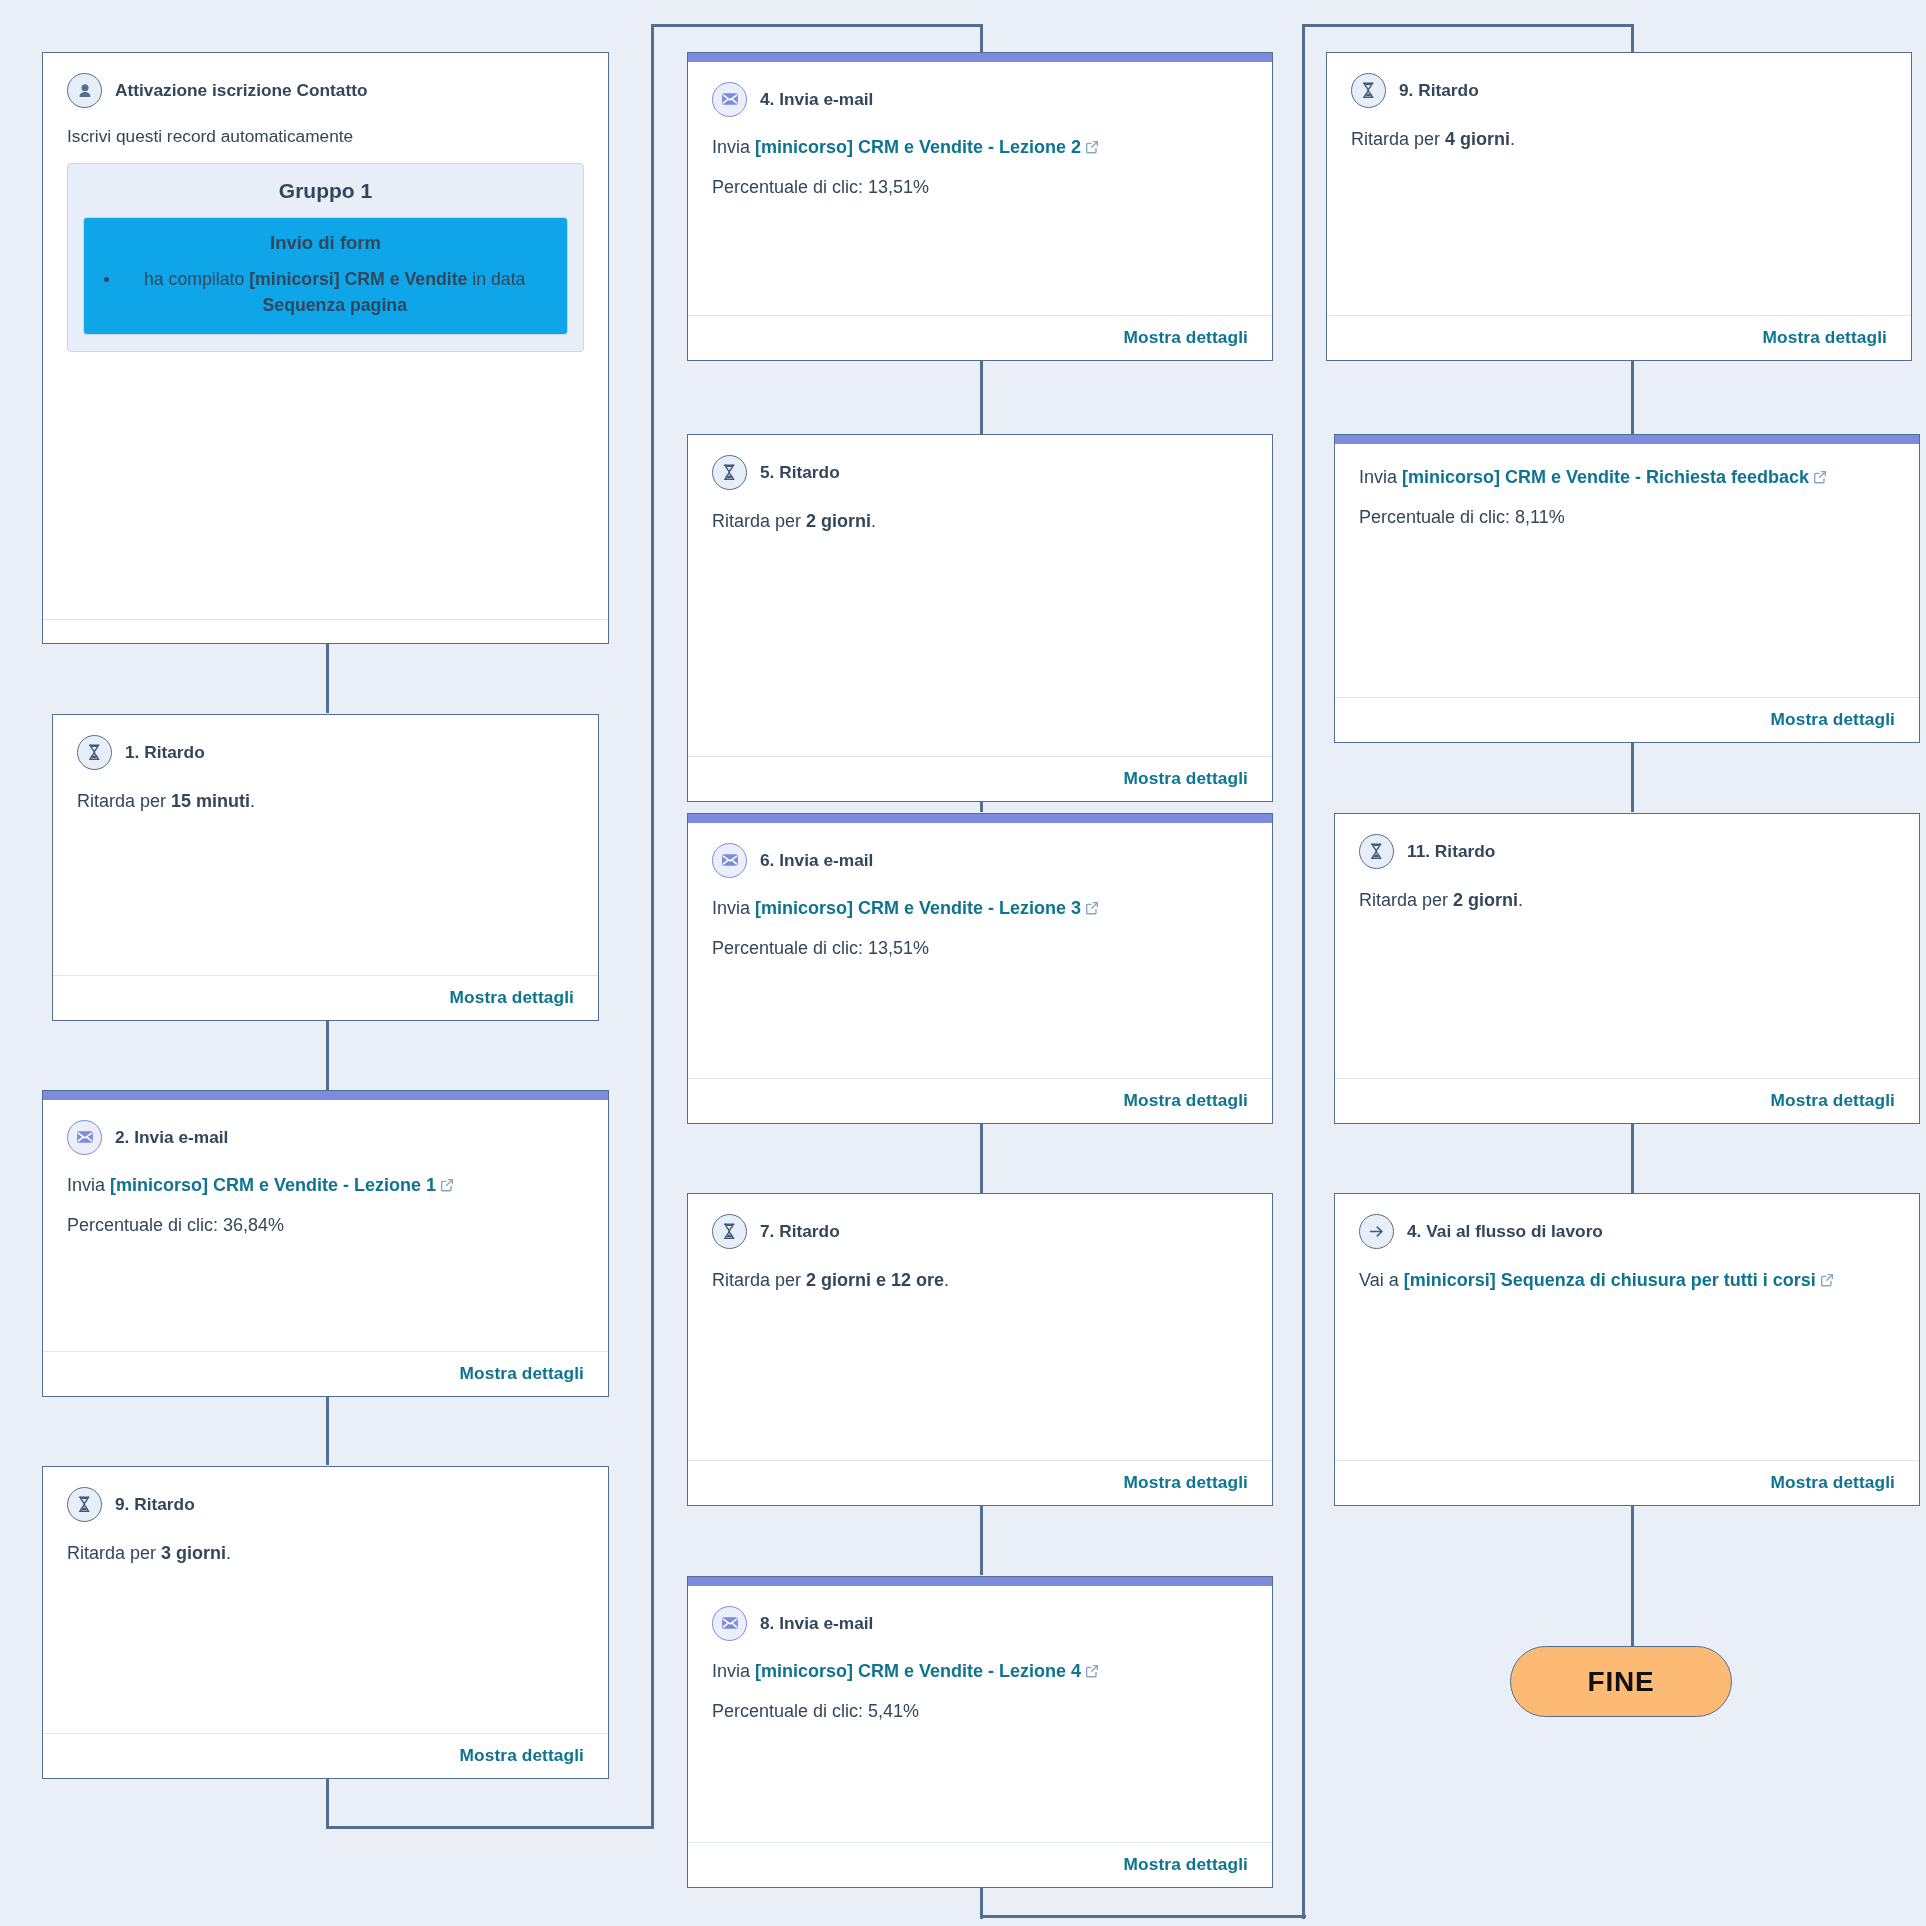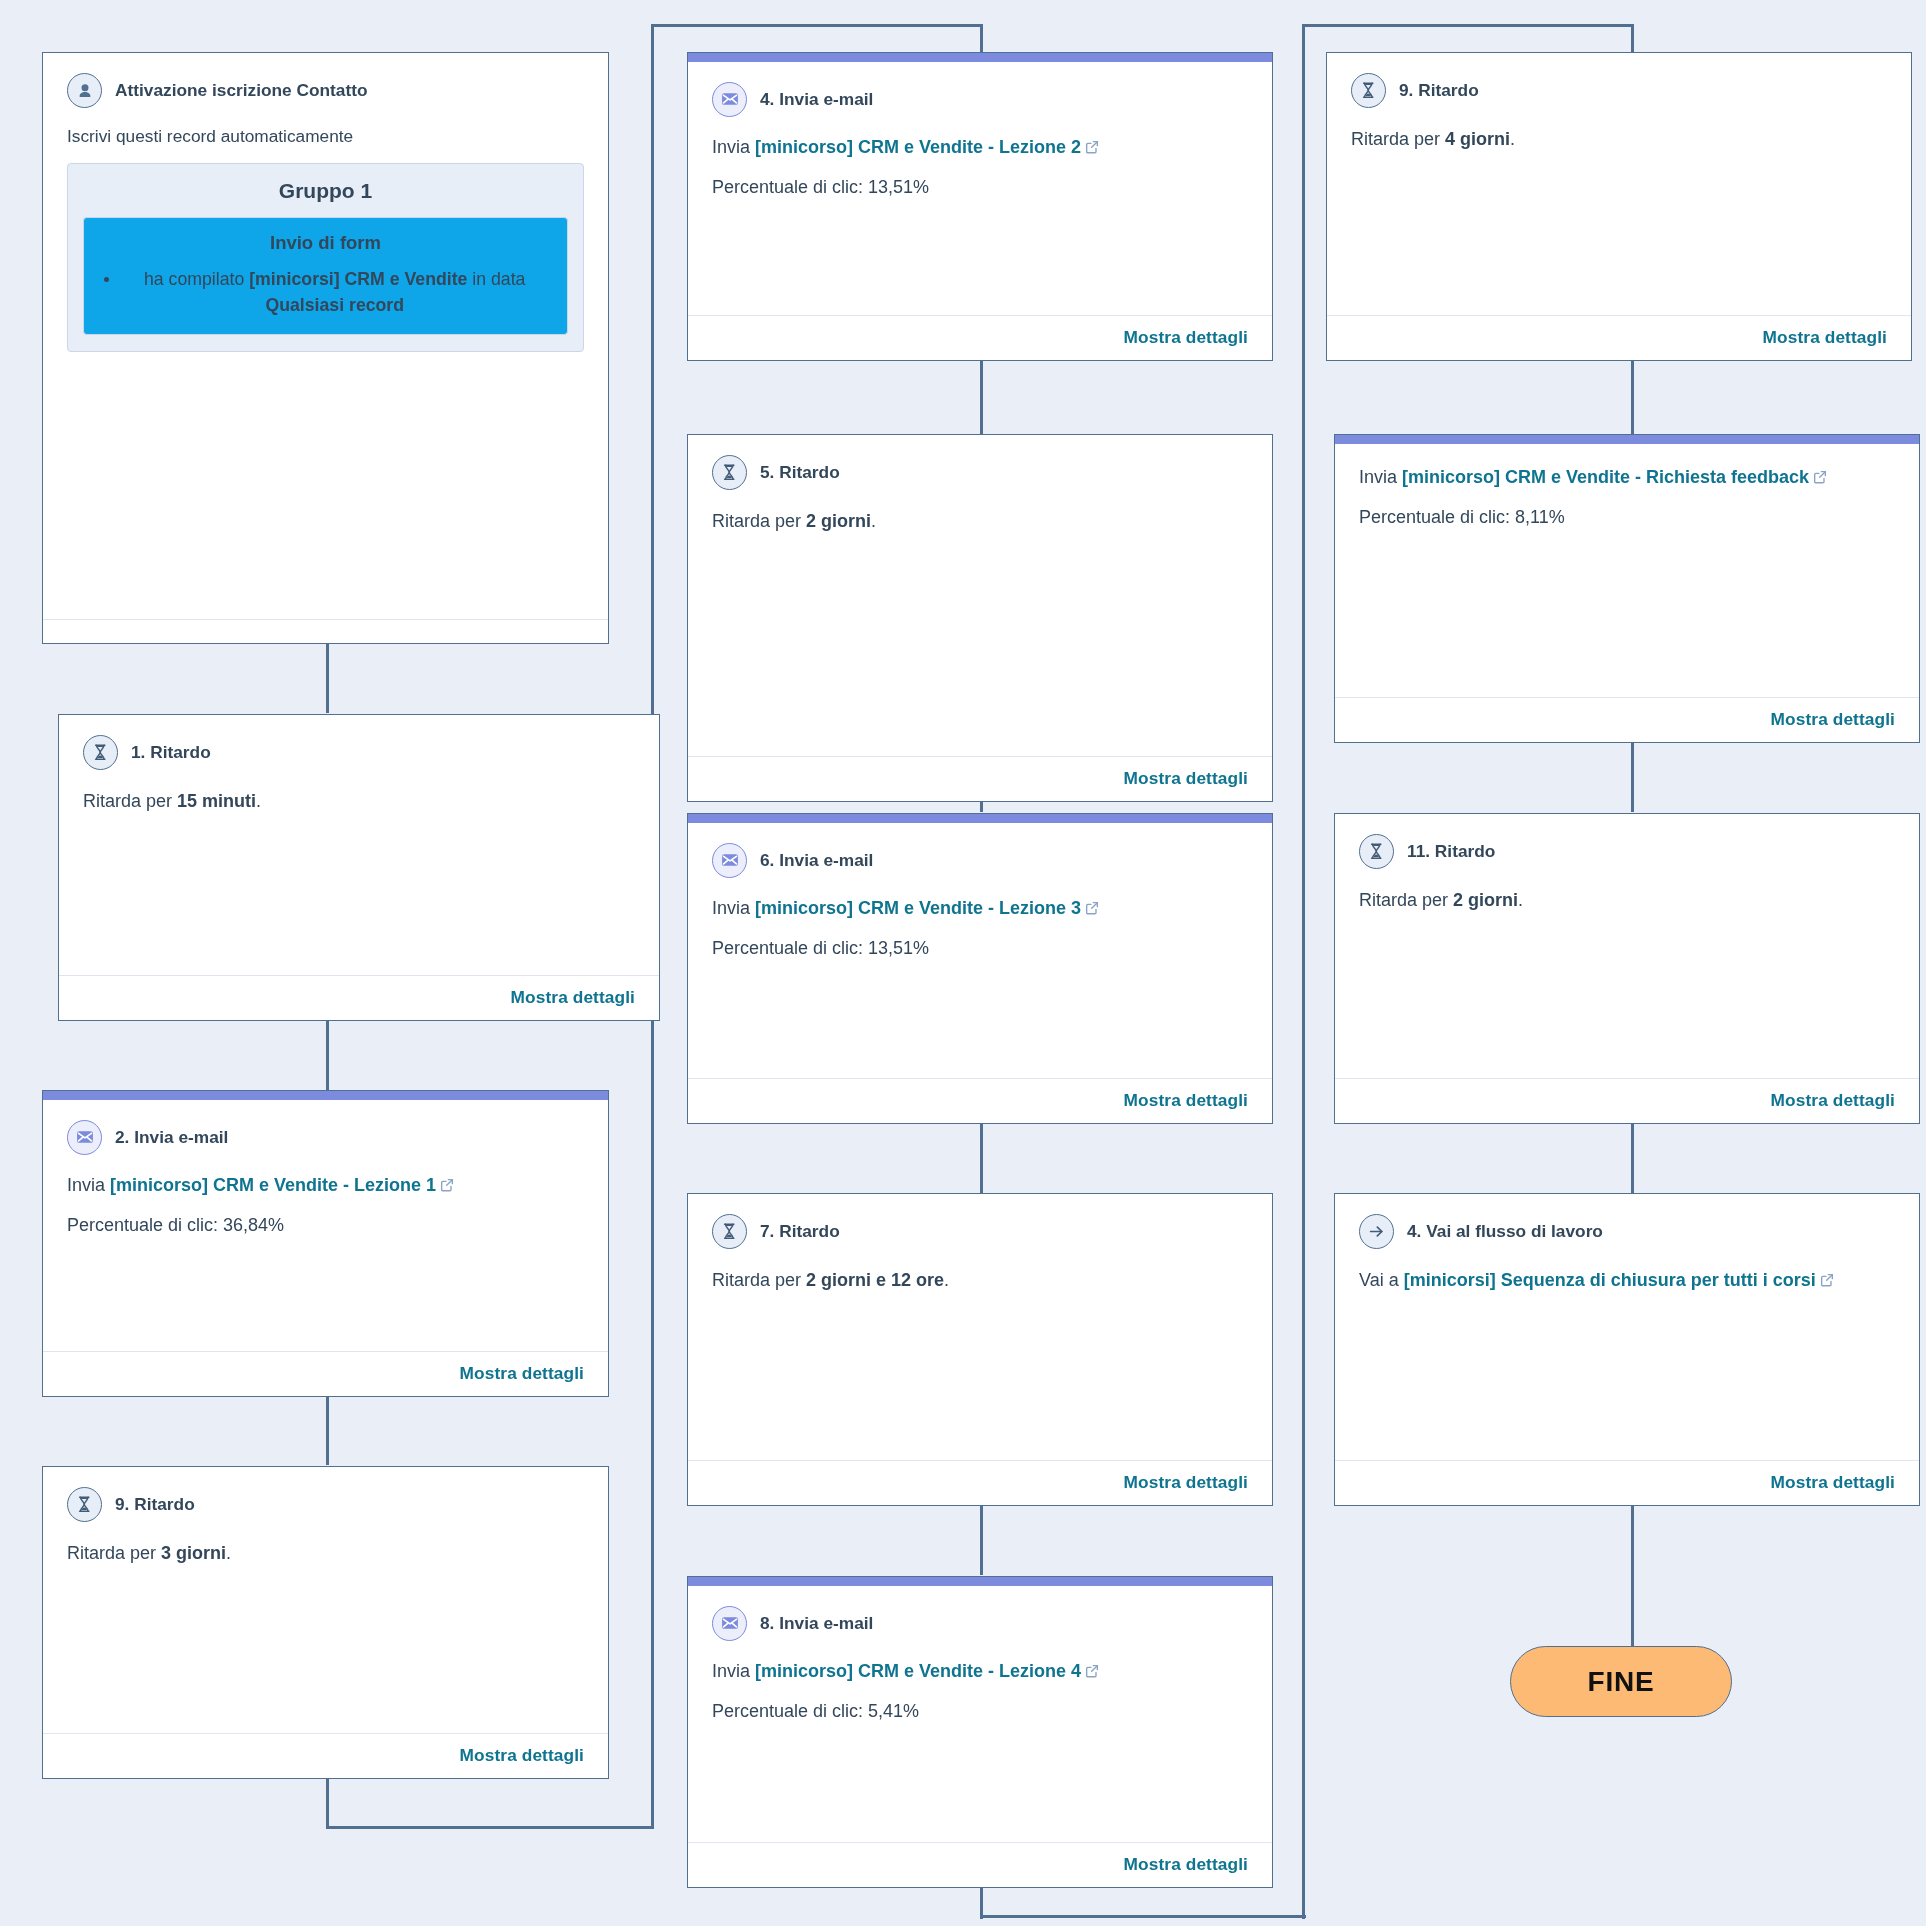--- a/index.html
+++ b/index.html
@@ -243,29 +243,29 @@
           </svg>
         </span>
         <span class="cardtitle">Attivazione iscrizione Contatto</span>
       </div>
       <div class="trigger-sub">Iscrivi questi record automaticamente</div>
       <div class="group-box">
         <div class="group-title">Gruppo 1</div>
         <div class="filter-box">
           <div class="filter-title">Invio di form</div>
           <ul class="filter-list">
-            <li><span>ha compilato </span><b>[minicorsi] CRM e Vendite</b><span> in data </span><b>Qualsiasi record</b></li>
+            <li><span>ha compilato </span><b>[minicorsi] CRM e Vendite</b><span> in data </span><b>Sequenza pagina</b></li>
           </ul>
         </div>
       </div>
     </div>
     <div class="cardfooter"></div>
   </div>
 
-  <div class="card no-accent" style="left:58px; top:714px; width:602px; height:307px;">
+  <div class="card no-accent" style="left:52px; top:714px; width:547px; height:307px;">
 
     <div class="cardbody">
       <div class="cardhead">
         <span class="badge">
           <svg width="18.5" height="18.5" viewBox="0 0 24 24" fill="none" stroke="#425b76" stroke-width="1.9" stroke-linecap="round" stroke-linejoin="round">
             <path d="M6 3h12M6 21h12"></path>
               <path d="M7 3c0 4 5 6 5 9s-5 5-5 9"></path>
               <path d="M17 3c0 4-5 6-5 9s5 5 5 9"></path>
             <path d="M8.5 19.5h7c-.6-2.2-2.2-3.3-3.5-3.3s-2.9 1.1-3.5 3.3z" fill="#425b76" stroke="none"></path>
             <rect x="8" y="3.6" width="8" height="1.6" fill="#425b76" stroke="none"></rect>

